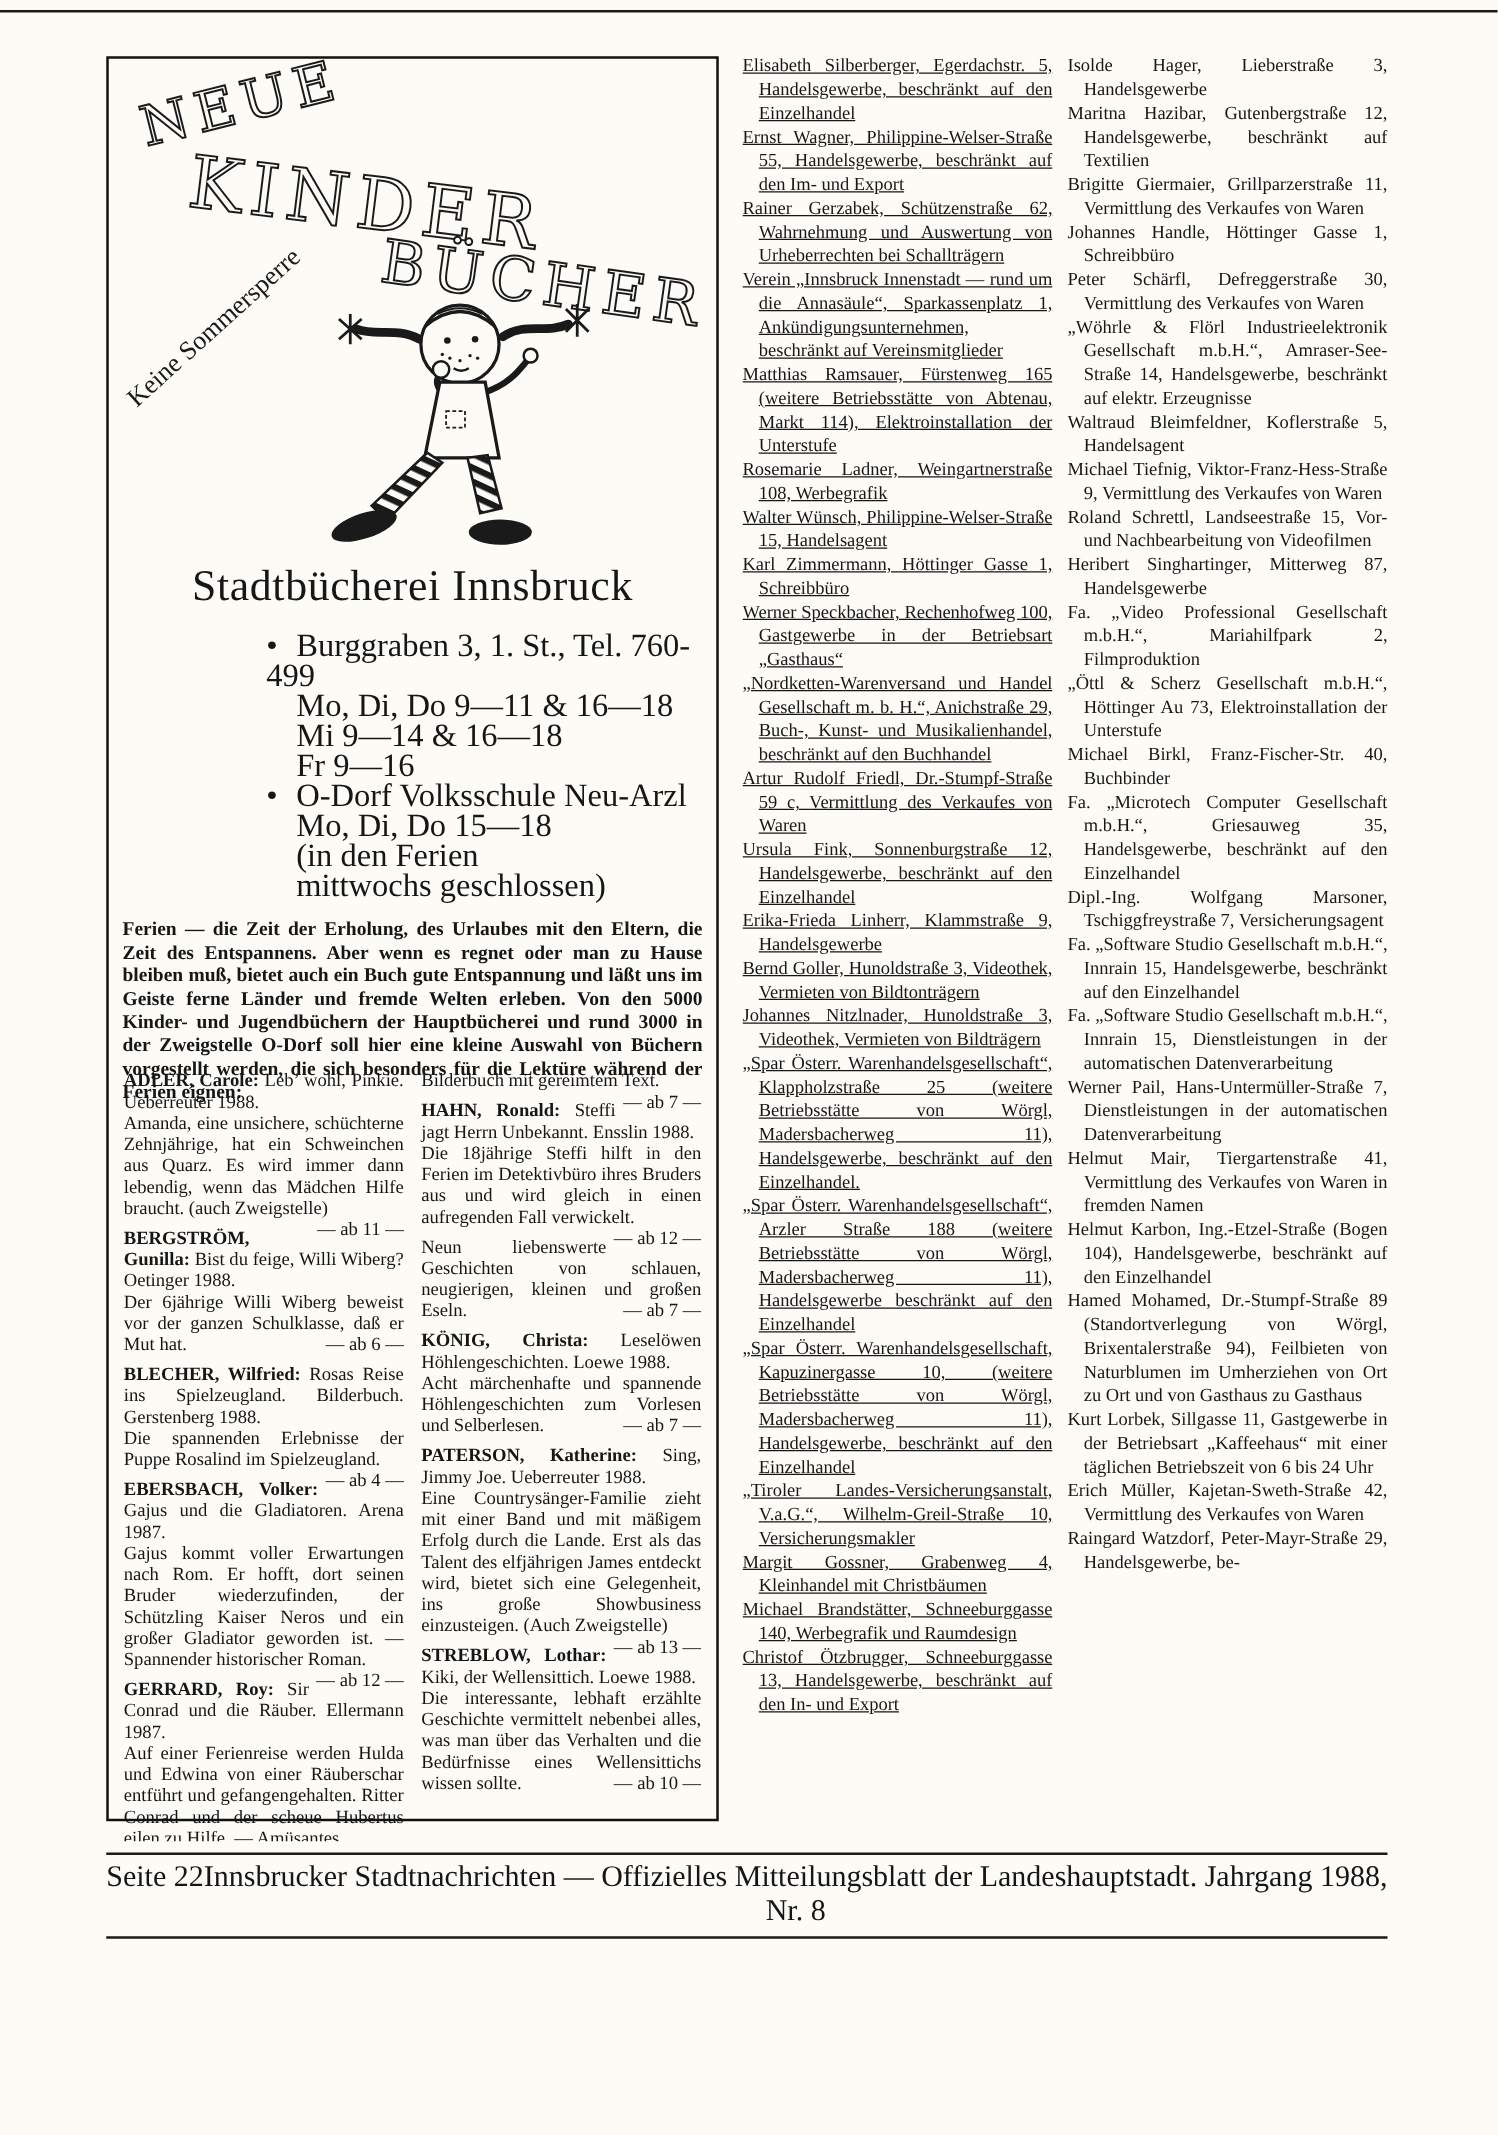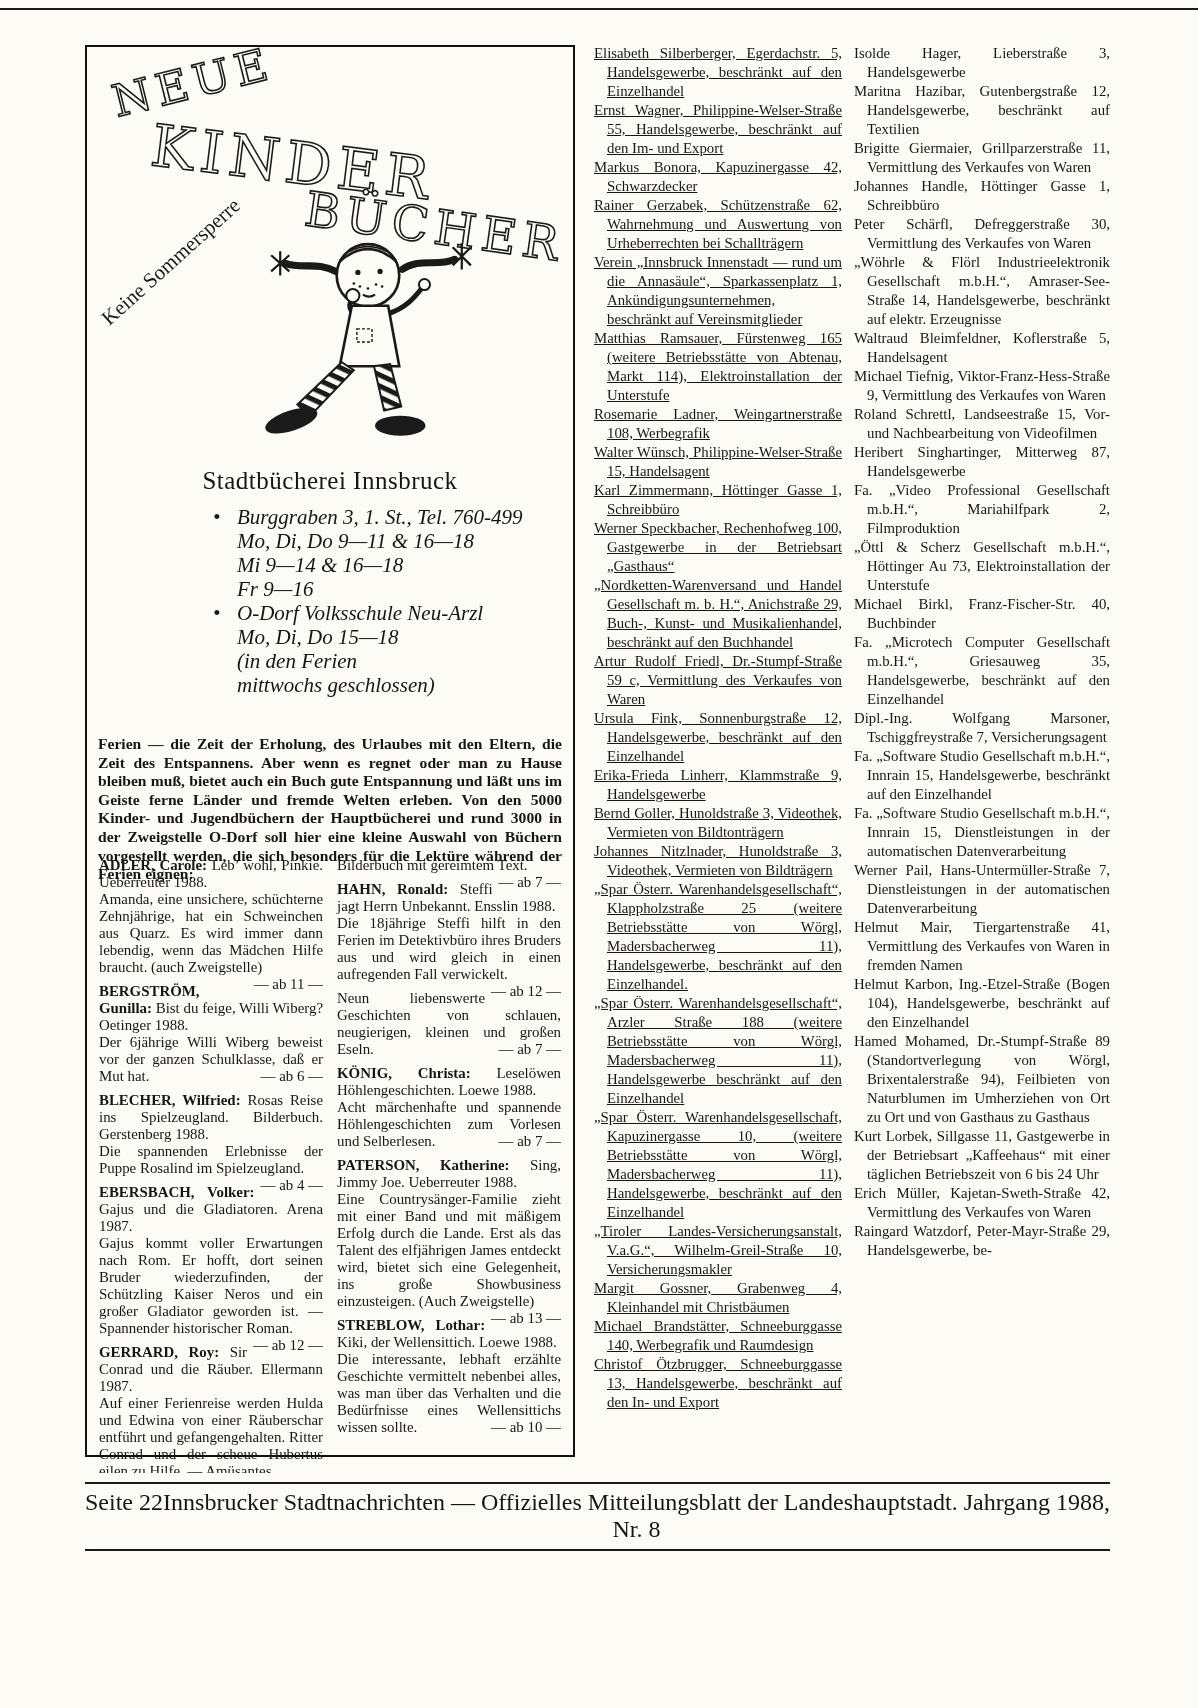--- a/index.html
+++ b/index.html
@@ -21,23 +21,23 @@
     fill:#fcfbf6;stroke:#1a1a1a;stroke-width:1.6;letter-spacing:6px;
   }
   .ribbon{
     position:absolute;left:18px;top:262px;
     transform:rotate(-42deg);transform-origin:0 50%;
     font-size:21px;white-space:nowrap;color:#1a1a1a;
   }
   .girl{position:absolute;left:168px;top:178px;width:232px;height:232px;}
 
   .lib-title{position:absolute;left:0;top:402px;width:100%;text-align:center;
-    font-size:25px;letter-spacing:0.5px;margin-top:18px;}
-
-  .info{position:absolute;left:126px;top:458px;font-size:21px;line-height:24px;font-style:italic;}
+    font-size:35px;letter-spacing:0.5px;}
+
+  .info{position:absolute;left:126px;top:458px;font-size:26px;line-height:24px;}
   .info-line .blt{display:inline-block;width:24px;}
 
   .intro{
     position:absolute;left:11px;right:11px;top:688px;
     font-weight:bold;font-size:15.6px;line-height:18.6px;text-align:justify;
   }
 
   .reviews{position:absolute;left:12px;right:12px;top:788px;height:616px;
     display:flex;gap:14px;overflow:hidden;margin-top:22px;}
   .rcol{flex:1;min-width:0;}
@@ -204,21 +204,20 @@
           <p class="bbody"><span>Die interessante, lebhaft erzählte Geschichte vermittelt nebenbei alles, was man über das Verhalten und die Bedürfnisse eines Wellensittichs wissen sollte.</span><span class="age">— ab 10 —</span></p>
         </div>
       </div>
   </div>
 </div>
 
 <div class="lcol c3">
 
 <p class="entry">Elisabeth Silberberger, Egerdachstr. 5, Handelsgewerbe, beschränkt auf den Einzelhandel</p>
     <p class="entry">Ernst Wagner, Philippine-Welser-Straße 55, Handelsgewerbe, beschränkt auf den Im- und Export</p>
-    <p class="entry">Markus Bonora, Kapuzinergasse 42, Schwarzdecker</p>
     <p class="entry">Rainer Gerzabek, Schützenstraße 62, Wahrnehmung und Auswertung von Urheberrechten bei Schallträgern</p>
     <p class="entry">Verein „Innsbruck Innenstadt — rund um die Annasäule“, Sparkassenplatz 1, Ankündigungsunternehmen, beschränkt auf Vereinsmitglieder</p>
     <p class="entry">Matthias Ramsauer, Fürstenweg 165 (weitere Betriebsstätte von Abtenau, Markt 114), Elektroinstallation der Unterstufe</p>
     <p class="entry">Rosemarie Ladner, Weingartnerstraße 108, Werbegrafik</p>
     <p class="entry">Walter Wünsch, Philippine-Welser-Straße 15, Handelsagent</p>
     <p class="entry">Karl Zimmermann, Höttinger Gasse 1, Schreibbüro</p>
     <p class="entry">Werner Speckbacher, Rechenhofweg 100, Gastgewerbe in der Betriebsart „Gasthaus“</p>
     <p class="entry">„Nordketten-Warenversand und Handel Gesellschaft m. b. H.“, Anichstraße 29, Buch-, Kunst- und Musikalienhandel, beschränkt auf den Buchhandel</p>
     <p class="entry">Artur Rudolf Friedl, Dr.-Stumpf-Straße 59 c, Vermittlung des Verkaufes von Waren</p>
     <p class="entry">Ursula Fink, Sonnenburgstraße 12, Handelsgewerbe, beschränkt auf den Einzelhandel</p>

